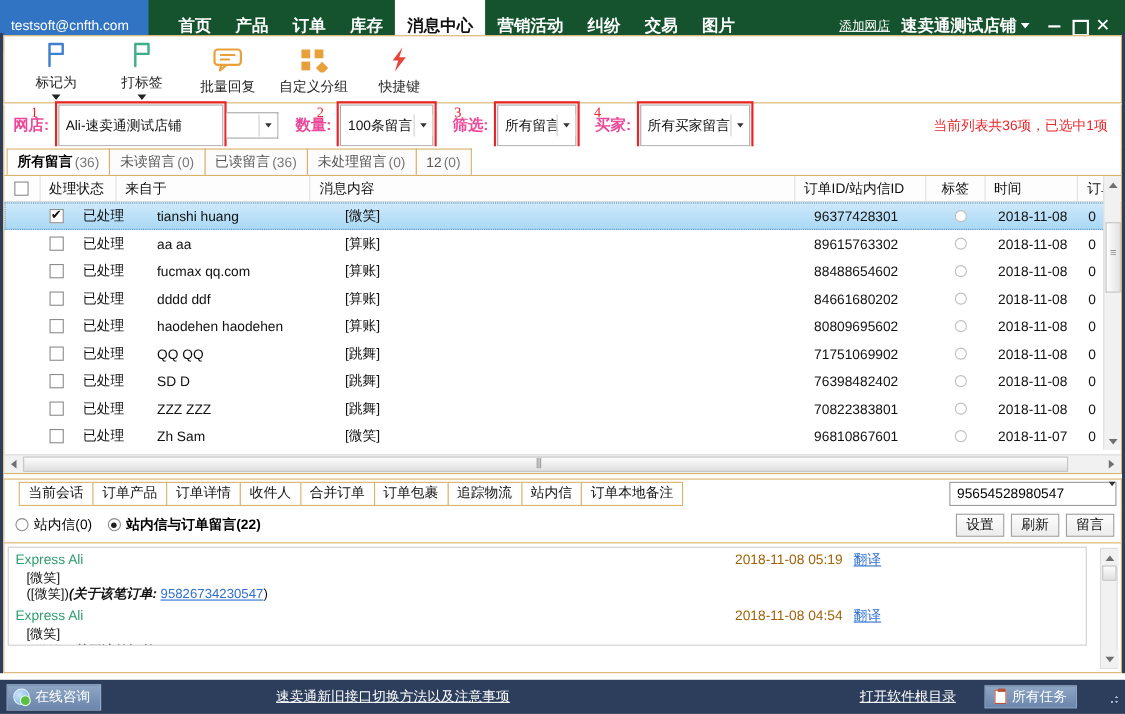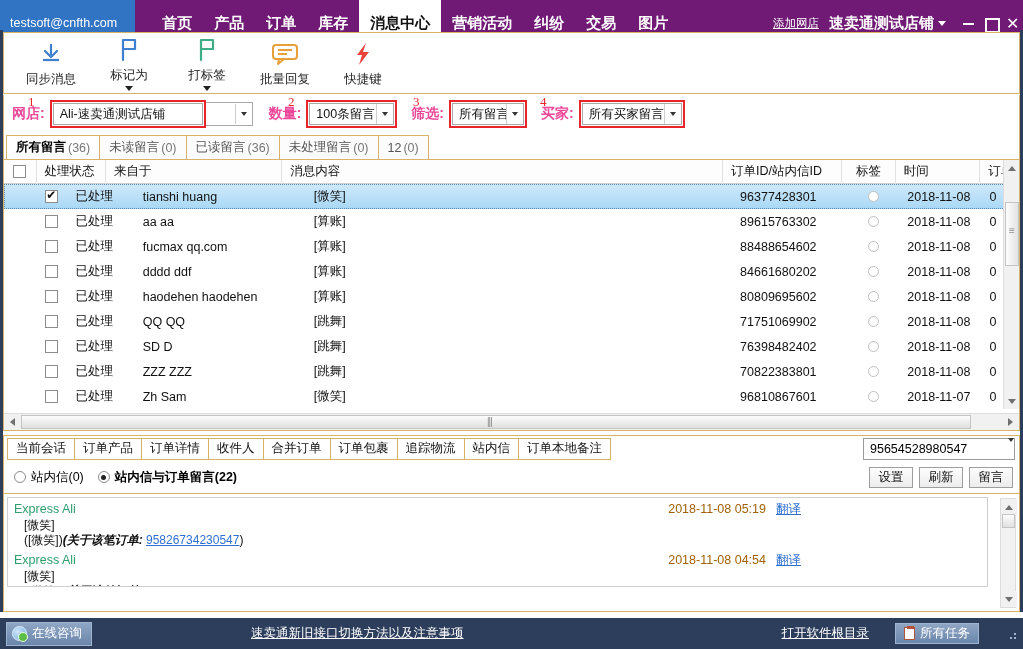--- a/index.html
+++ b/index.html
@@ -8,21 +8,21 @@
     font-family: "Liberation Sans", "DejaVu Sans", sans-serif;
     font-size: 12px;
     background: #ffffff;
     overflow: hidden;
   }
   #app { position: relative; width: 1023px; height: 649px; }
 
   
   .topnav {
     position: absolute; left: 0; top: 0; width: 1023px; height: 46px;
-    background: #701a75;
+    background: #14532d;
     display: flex; align-items: stretch;
   }
   .acct {
     background: #3174c4; color: #fff;
     display: flex; align-items: center;
     padding: 0 18px 0 10px; font-size: 12.5px;
     position: relative;
   }
   .acct::after {
     content: ""; position: absolute; right: 0; bottom: 0;
@@ -31,21 +31,21 @@
   }
   .navitems { display: flex; align-items: stretch; margin-left: 16px; }
   .navitem {
     display: flex; align-items: center; justify-content: center;
     color: #ffffff; font-size: 15px; font-weight: bold;
     padding: 0 11px; white-space: nowrap; cursor: pointer;
   }
   .navitem.active { background: #ffffff; color: #111111; }
   .navright {
     margin-left: auto; display: flex; align-items: center;
-    padding-right: 4px; gap: 10px;
+    padding-right: 14px; gap: 10px;
   }
   .addshop {
     color: #ffffff; font-size: 11.5px; text-decoration: underline; cursor: pointer;
   }
   .shopname { color: #ffffff; font-size: 15px; font-weight: bold; }
   .caret-d {
     width: 0; height: 0; border-left: 4px solid transparent;
     border-right: 4px solid transparent; border-top: 5px solid #ffffff;
     display: inline-block; margin-left: 4px; vertical-align: middle;
   }
@@ -73,21 +73,21 @@
   }
 
   
   .filterbar {
     position: absolute; left: 3px; top: 95px; width: 1017px; height: 38px;
     background: #ffffff; border-left: 1px solid #d9b26a; border-right: 1px solid #d9b26a;
     display: flex; align-items: center; padding-left: 8px;
   }
   .flabel { font-size: 14px; font-weight: bold; color: #ec4899; margin-right: 5px; }
   .combo {
-    height: 22px; border: 1px solid #a9a9a9; background: #fff;
+    height: 38px; border: 1px solid #a9a9a9; background: #fff;
     display: flex; align-items: center; font-size: 12.5px; color: #111;
   }
   .combo .ctext { padding: 0 6px; flex: 1; white-space: nowrap; overflow: hidden; }
   .combo .cbtn {
     width: 17px; height: 20px; border-left: 1px solid #cfcfcf;
     display: flex; align-items: center; justify-content: center; background: #fff;
   }
   .cbtn .caret {
     width:0;height:0;border-left:3.5px solid transparent;border-right:3.5px solid transparent;
     border-top:4.5px solid #333;
@@ -181,21 +181,21 @@
   .hs-track { flex: 1; height: 17px; position: relative; }
   .hs-thumb {
     position: absolute; left: 0; top: 1px; width: 950px; height: 14px;
     background: linear-gradient(to bottom,#fdfdfd,#dfdfdf); border: 1px solid #c4c4c4;
   }
   .hs-thumb::after { content:"|||"; position:absolute; left:465px; top:0px; font-size:10px; color:#8d8d8d; letter-spacing:-1px;}
 
   
   .dtabrow {
     position: absolute; left: 3px; top: 435px; width: 1017px; height: 26px;
-    display: flex; align-items: center; padding-left: 3px;
+    display: flex; align-items: center; padding-left: 13px;
     border-left: 1px solid #d9b26a; border-right: 1px solid #d9b26a; border-top: 1px solid #d9b26a;
     background: #ffffff;
   }
   .dtab {
     height: 22px; padding: 0 8px; display: flex; align-items: center;
     font-size: 12.5px; color: #111; border: 1px solid #d9b26a; background: #ffffff;
     margin-right: -1px; cursor: pointer;
   }
   .dtab.active { background: #ffffff; }
   .oidcombo {
@@ -349,30 +349,20 @@
       </span>
     </div>
   </div>
 
   <div class="side-accent"></div>
   <div class="side-accent-r"></div>
 
   <div class="toolbar" id="toolbar">
       <div class="tbtn">
         <span class="ticon">
-          <svg width="26" height="24" viewBox="0 0 26 24">
-            <path d="M13 2 L13 13" stroke="#3f7fcf" stroke-width="2.2" fill="none"></path>
-            <path d="M7 9 L13 15 L19 9" stroke="#3f7fcf" stroke-width="2.2" fill="none" stroke-linecap="round" stroke-linejoin="round"></path>
-            <path d="M5 18 L21 18" stroke="#3f7fcf" stroke-width="2.2"></path>
-          </svg>
-        </span>
-        <span class="tlabel">同步消息</span>
-      </div>
-      <div class="tbtn">
-        <span class="ticon">
           <svg width="26" height="26" viewBox="0 0 26 26">
             <path d="M7 3 L7 23" stroke="#3f7fcf" stroke-width="2.2" fill="none" stroke-linecap="round"></path>
             <path d="M7 3 L19 3 L19 12 L7 12" stroke="#3f7fcf" stroke-width="2.2" fill="none" stroke-linejoin="round"></path>
           </svg>
         </span>
         <span class="tlabel">标记为</span>
         <i class="tarrow"></i>
       </div>
       <div class="tbtn">
         <span class="ticon">
@@ -389,20 +379,31 @@
           <svg width="28" height="24" viewBox="0 0 28 24">
             <rect x="2" y="3" width="24" height="14" rx="3" stroke="#e8a13a" stroke-width="2" fill="none"></rect>
             <path d="M8 17 L7 22 L13 17" stroke="#e8a13a" stroke-width="2" fill="none" stroke-linejoin="round"></path>
             <path d="M7 8 L21 8 M7 12 L16 12" stroke="#e8a13a" stroke-width="1.8"></path>
           </svg>
         </span>
         <span class="tlabel">批量回复</span>
       </div>
       <div class="tbtn">
         <span class="ticon">
+          <svg width="26" height="24" viewBox="0 0 26 24">
+            <rect x="2" y="3" width="8" height="8" fill="#e8a13a"></rect>
+            <rect x="14" y="3" width="8" height="8" fill="#e8a13a"></rect>
+            <rect x="2" y="14" width="8" height="8" fill="#e8a13a"></rect>
+            <rect x="18" y="13" width="8" height="8" fill="#e8a13a" transform="rotate(45 18 17)"></rect>
+          </svg>
+        </span>
+        <span class="tlabel">自定义分组</span>
+      </div>
+      <div class="tbtn">
+        <span class="ticon">
           <svg width="22" height="26" viewBox="0 0 22 26">
             <path d="M14 2 L5 14 L10 14 L7 24 L17 11 L11 11 Z" fill="#e8443a"></path>
           </svg>
         </span>
         <span class="tlabel">快捷键</span>
       </div>
     </div>
 
   <div class="filterbar">
     <span class="numlab" style="left:24px; top:-1px;">1</span>
@@ -445,20 +446,21 @@
     <span class="flabel" style="margin-left:14px;">买家:</span>
     <span class="redbox">
       <span class="combo" style="width:100px;">
         <span class="ctext">所有买家留言</span>
         <span class="cbtn">
             <i class="caret"></i>
           </span>
       </span>
     </span>
 
+    <span class="countinfo">当前列表共36项，已选中1项</span>
   </div>
 
   <div class="tabrow" id="tabrow">
       <div class="tab active">
         <span>所有留言</span> 
         <span class="cnt">(36)</span>
       </div>
       <div class="tab">
         <span>未读留言</span> 
         <span class="cnt">(0)</span>

